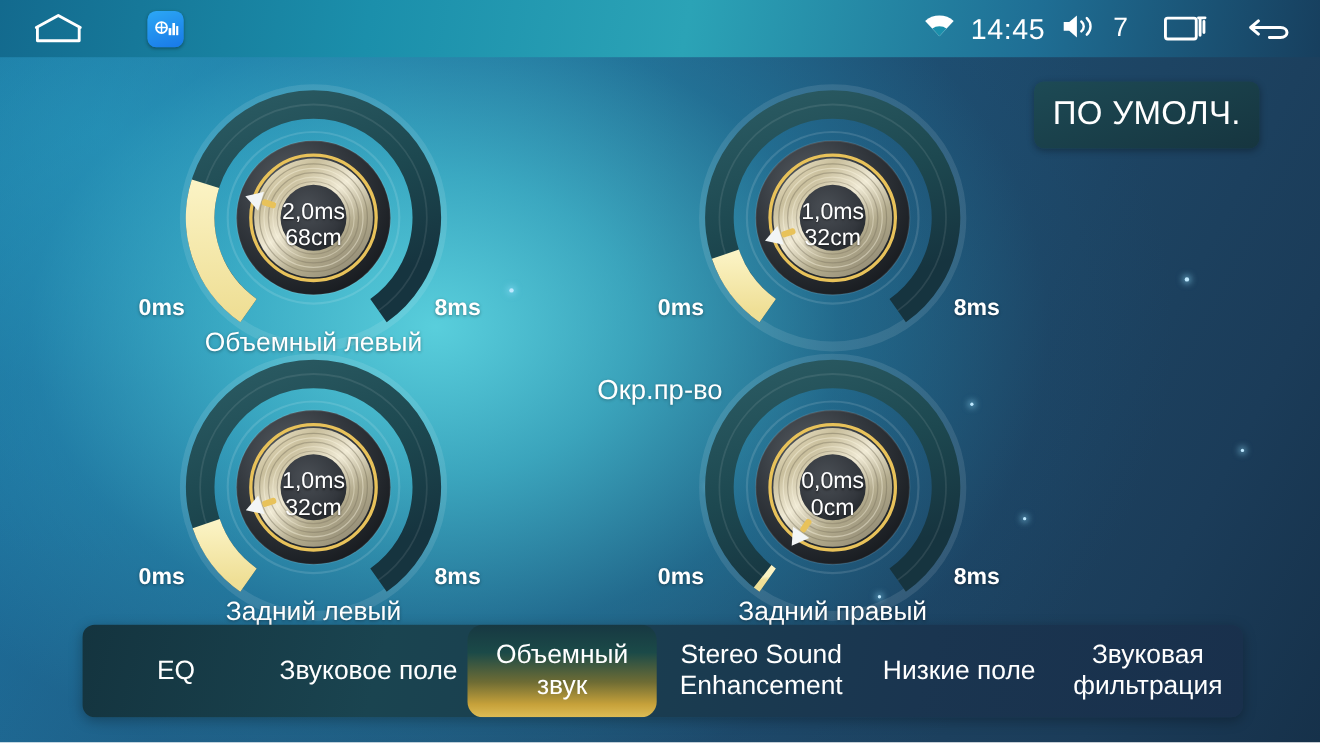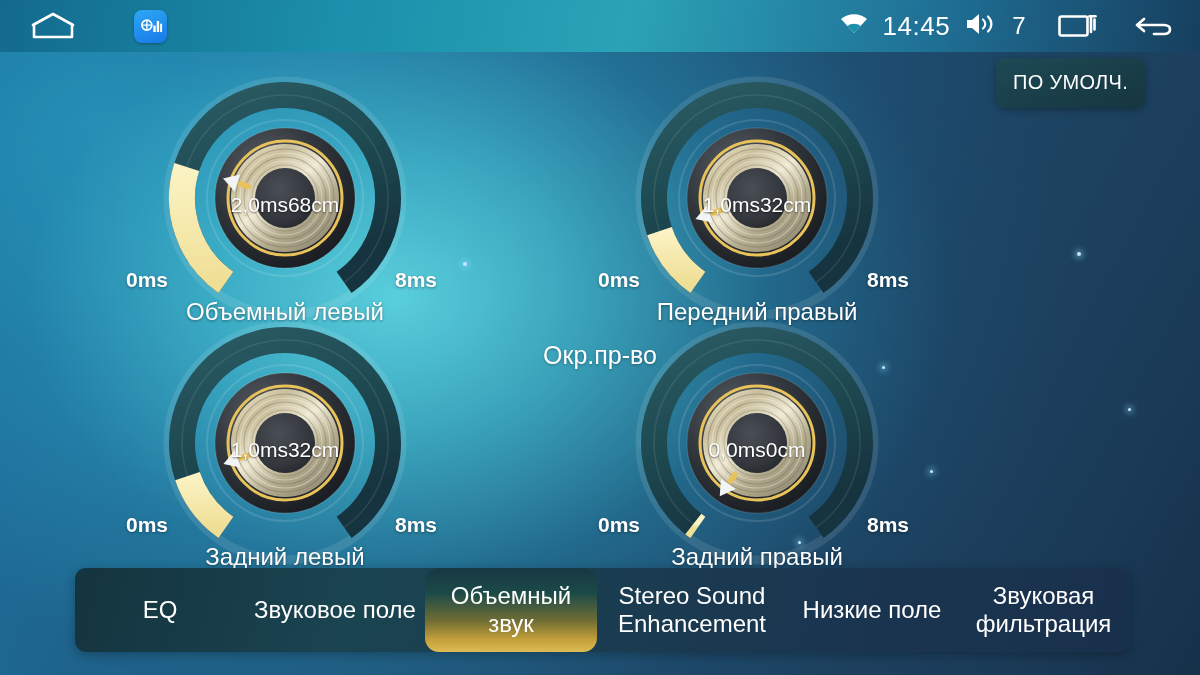--- a/index.html
+++ b/index.html
@@ -32,41 +32,41 @@
     box-shadow: 0 1px 3px rgba(0,0,0,0.3);
   }
   #status-right {
     margin-left: auto; margin-right: 22px; display: flex; align-items: center; gap: 14px;
   }
   .st-text { color: #ffffff; font-size: 26px; letter-spacing: .5px; }
   #vol-level { font-size: 24px; }
 
   
   #default-btn {
-    position: absolute; right: 55px; top: 58px;
+    position: absolute; right: 55px; top: 74px;
     padding: 13px 17px 14px 17px; border-radius: 9px;
     background: linear-gradient(160deg, #1d4a55 0%, #16353f 100%);
-    color: #ffffff; font-size: 20px; letter-spacing: .3px;
+    color: #ffffff; font-size: 30px; letter-spacing: .3px;
     box-shadow: 0 2px 7px rgba(0,0,0,0.30); z-index: 20;
   }
 
   
   #center-label {
     position: absolute; left: 0; right: 0; top: 302px; text-align: center;
     color: #ffffff; font-size: 25px; z-index: 15;
     text-shadow: 0 1px 3px rgba(0,0,0,0.30);
     margin-top: 39px;
   }
 
   
   .knob-unit { position: absolute; width: 270px; height: 270px; }
   .knob-svg  { position: absolute; left: 0; top: 0; width: 270px; height: 270px; }
   .knob-value {
     position: absolute; left: 0; top: 0; width: 270px; height: 270px;
-    display: flex; align-items: center; justify-content: center;
+    display: flex; flex-direction: column; align-items: center; justify-content: center;
     pointer-events: none;
   }
   .knob-value span {
     color: #ffffff; font-size: 21px; line-height: 1.12;
     text-shadow: 0 1px 2px rgba(0,0,0,0.55);
   }
   .knob-min, .knob-max, .knob-name {
     position: absolute; color: #ffffff; white-space: nowrap;
     text-shadow: 0 1px 3px rgba(0,0,0,0.40);
   }
@@ -298,21 +298,20 @@
     </g>
     <rect x="131" y="125.2" width="13" height="5.6" rx="2" fill="#e8c25a" transform="rotate(161.25 135 128) translate(40 0)"></rect>
   </svg>
 
   <div class="knob-value">
     <span>1,0ms</span>
     <span>32cm</span>
   </div>
   <div class="knob-min">0ms</div>
   <div class="knob-max">8ms</div>
-  <div class="knob-name">Передний правый</div>
     </div>
   <div class="knob-unit" style="left:150px;top:315px;">
   <svg class="knob-svg" viewBox="0 0 270 270">
     <defs>
       <linearGradient id="trkk2" x1="0" y1="0" x2="0.4" y2="1">
         <stop offset="0%" stop-color="#2b5b63"></stop>
         <stop offset="55%" stop-color="#1d4850"></stop>
         <stop offset="100%" stop-color="#16343f"></stop>
       </linearGradient>
       <linearGradient id="filk2" x1="0" y1="0" x2="0" y2="1">

